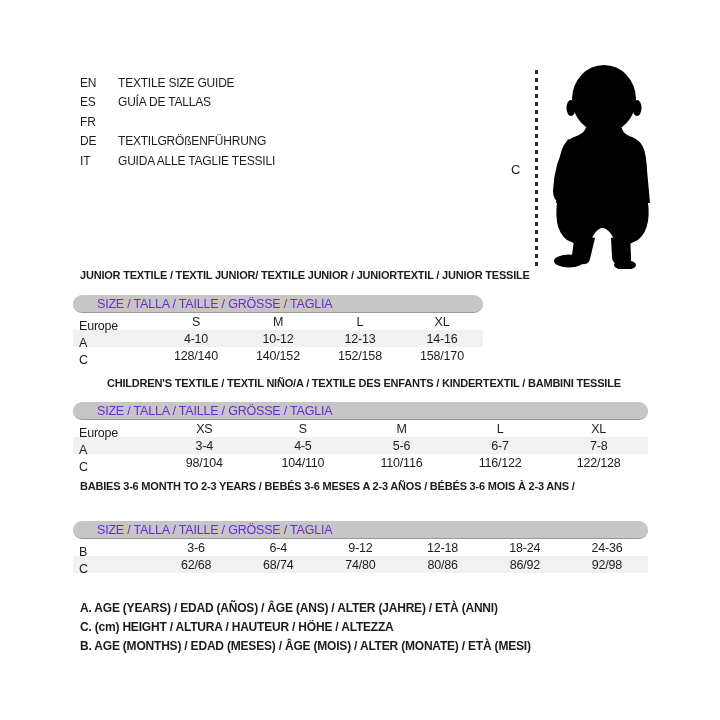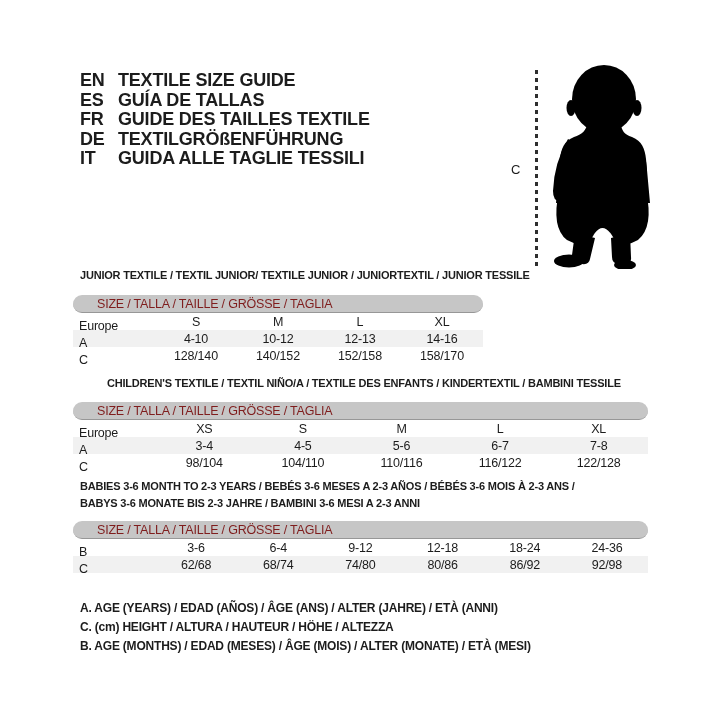--- a/index.html
+++ b/index.html
@@ -5,35 +5,35 @@
   * { margin:0; padding:0; box-sizing:border-box; }
   html,body { background:#fff; }
   .page {
     position:relative; width:720px; height:720px; background:#ffffff;
     font-family:"Liberation Sans","DejaVu Sans",sans-serif;
     color:#1c1c1c; overflow:hidden;
     letter-spacing:-0.2px;
   }
   
   .lang-block { position:absolute; left:80px; top:70px; }
-  .lang-row { display:flex; height:19.5px; align-items:flex-start; font-size:18px; font-weight:bold; }
+  .lang-row { display:flex; height:19.5px; align-items:flex-end; font-size:12px; font-weight:normal; }
   .lang-code { width:38px; }
   
   .height-line { position:absolute; left:535px; top:70px; width:3px; height:198px;
     background:repeating-linear-gradient(to bottom,#2e2e2e 0 4px,transparent 4px 8px); }
   .height-label { position:absolute; left:511px; top:162px; font-size:13px; }
   .baby-figure { position:absolute; left:542px; top:63px; width:120px; height:206px; }
   
   .sec-title { position:absolute; left:80px; font-size:11px; font-weight:bold; white-space:nowrap; }
   
   .size-table { position:absolute; left:73px; }
   .t1 { width:410px; }
   .t23 { width:575px; }
   .size-bar { height:18px; background:#c6c6c6; border-bottom:1px solid #979797;
-    font-size:12.5px; color:#7f1d1d; display:flex; align-items:center; padding-left:24px;border-radius:9px; }
+    font-size:12.5px; color:#6d28d9; display:flex; align-items:center; padding-left:24px;border-radius:9px; }
   .trow { display:flex; height:17px; align-items:center; font-size:12.5px; }
   .trow.alt { background:#f1f1f1; }
   .tlabel { width:82px; padding-left:6px;margin-top:9px; }
   .tcell { flex:1; text-align:center; }
   
   .legend { position:absolute; left:80px; top:598px; }
   .legend-line { height:19.2px; font-size:12px; font-weight:bold; display:flex; align-items:center; }
 </style>
 </head>
 <body>
@@ -44,21 +44,20 @@
     <div class="lang-row">
       <span class="lang-code">EN</span>
       <span class="lang-label">TEXTILE SIZE GUIDE</span>
     </div>
     <div class="lang-row">
       <span class="lang-code">ES</span>
       <span class="lang-label">GUÍA DE TALLAS</span>
     </div>
     <div class="lang-row">
       <span class="lang-code">FR</span>
-      <span class="lang-label">GUIDE DES TAILLES TEXTILE</span>
     </div>
     <div class="lang-row">
       <span class="lang-code">DE</span>
       <span class="lang-label">TEXTILGRÖßENFÜHRUNG</span>
     </div>
     <div class="lang-row">
       <span class="lang-code">IT</span>
       <span class="lang-label">GUIDA ALLE TAGLIE TESSILI</span>
     </div>
   </div>
@@ -139,21 +138,20 @@
       <span class="tlabel">C</span>
       <span class="tcell">98/104</span>
       <span class="tcell">104/110</span>
       <span class="tcell">110/116</span>
       <span class="tcell">116/122</span>
       <span class="tcell">122/128</span>
     </div>
   </div>
 
   <div class="sec-title" style="top:480px;">BABIES 3-6 MONTH TO 2-3 YEARS / BEBÉS 3-6 MESES A 2-3 AÑOS / BÉBÉS 3-6 MOIS À 2-3 ANS /</div>
-  <div class="sec-title" style="top:497px;">BABYS 3-6 MONATE BIS 2-3 JAHRE / BAMBINI 3-6 MESI A 2-3 ANNI</div>
   <div class="size-table t23" style="top:521px;">
     <div class="size-bar">SIZE / TALLA / TAILLE / GRÖSSE / TAGLIA</div>
     <div class="trow">
       <span class="tlabel">B</span>
       <span class="tcell">3-6</span>
       <span class="tcell">6-4</span>
       <span class="tcell">9-12</span>
       <span class="tcell">12-18</span>
       <span class="tcell">18-24</span>
       <span class="tcell">24-36</span>

